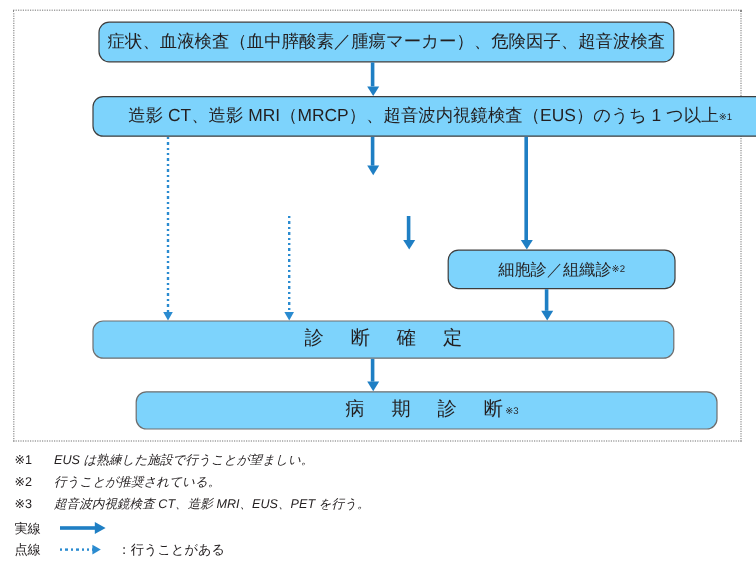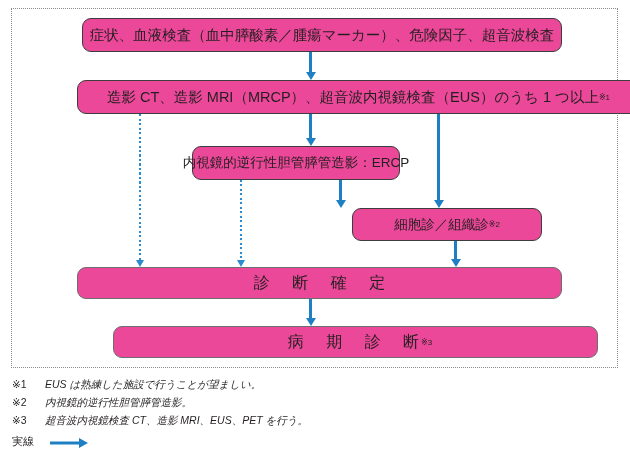--- a/index.html
+++ b/index.html
@@ -13,31 +13,31 @@
 
   
   .outer-frame{
     position:absolute;left:11px;top:8px;width:607px;height:360px;
     border:1px dotted #8a8a8a;box-sizing:border-box;
   }
 
   
   .node{
     position:absolute;box-sizing:border-box;
-    border:1.2px solid #3d3d3d;border-radius:9px;background:#ec4899;
+    border:1.2px solid #3d3d3d;border-radius:9px;background:#7dd3fc;
     display:flex;align-items:center;justify-content:center;
     white-space:nowrap;
   }
   .node .txt{display:inline-block;line-height:1;}
   .node .sup{font-size:8px;vertical-align:super;letter-spacing:0;}
 
   #node-symptoms{left:82px;top:18px;width:480px;height:34px;font-size:14.5px;}
   #node-imaging {left:77px;top:80px;width:563px;height:34px;font-size:14.5px;}
   #node-ercp    {left:192px;top:146px;width:208px;height:34px;font-size:13.5px;}
-  #node-cytology{left:352px;top:208px;width:190px;height:33px;font-size:13.5px;}
+  #node-cytology{left:373px;top:208px;width:190px;height:33px;font-size:13.5px;}
   #node-diagnosis{left:77px;top:267px;width:485px;height:32px;font-size:16px;}
   #node-staging {left:77px;top:326px;width:485px;height:32px;font-size:16px;margin-left:36px;}
   #node-diagnosis .txt,#node-staging .txt{letter-spacing:9px;padding-left:9px;}
   #node-staging .sup{letter-spacing:0;margin-left:-7px;}
   #node-diagnosis,#node-staging{border-color:#6e6e6e;text-align:right;}
 
   
   .conn{position:absolute;}
   .conn .shaft{position:absolute;left:0;top:0;width:100%;}
   .conn.solid .shaft{background:#1f7fc4;}
@@ -68,21 +68,21 @@
   #conn-imaging-diagnosis-dotted{left:139px;top:114px;height:153px;}
   #conn-ercp-diagnosis-dotted   {left:240px;top:180px;height:87px;}
 
   
   .footnotes{position:absolute;left:12px;top:378px;width:606px;font-size:10.5px;}
   .fn-row{display:flex;align-items:baseline;margin-bottom:5px;line-height:1.25;}
   .fn-mark{width:33px;flex:none;}
   .fn-text{flex:1;font-style:italic;}
 
   .legend{position:absolute;left:12px;top:434px;width:606px;font-size:11px;}
-  .lg-row{display:flex;align-items:flex-end;margin-bottom:4px;line-height:1.3;}
+  .lg-row{display:flex;align-items:flex-start;margin-bottom:4px;line-height:1.3;}
   .lg-label{width:36px;flex:none;}
   .lg-sample{width:50px;flex:none;position:relative;height:11px;}
   .lg-sample .bar{position:absolute;top:50%;left:2px;transform:translateY(-50%);}
   .lg-sample.solid .bar{width:30px;height:3px;background:#1f7fc4;}
   .lg-sample.dotted .bar{
     width:28px;height:2px;
     background:repeating-linear-gradient(to right,
       #2a8bd0 0px,#2a8bd0 2px,transparent 2px,transparent 4.5px);
   }
   .lg-sample .tip{
@@ -104,23 +104,20 @@
 
   <div class="node" id="node-symptoms">
     <span class="txt">症状、血液検査（血中膵酸素／腫瘍マーカー）、危険因子、超音波検査</span>
   </div>
 
   <div class="node" id="node-imaging">
     <span class="txt">造影 CT、造影 MRI（MRCP）、超音波内視鏡検査（EUS）のうち 1 つ以上</span>
       <span class="sup">※1</span>
   </div>
 
-  <div class="node" id="node-ercp">
-    <span class="txt">内視鏡的逆行性胆管膵管造影：ERCP</span>
-  </div>
 
   <div class="node" id="node-cytology">
     <span class="txt">細胞診／組織診</span>
       <span class="sup">※2</span>
   </div>
 
   <div class="node" id="node-diagnosis">
     <span class="txt">診 断 確 定</span>
   </div>
 
@@ -162,31 +159,39 @@
     <div class="head"></div>
   </div>
 
   <div class="footnotes">
     <div class="fn-row">
       <span class="fn-mark">※1</span>
       <span class="fn-text">EUS は熟練した施設で行うことが望ましい。</span>
     </div>
     <div class="fn-row">
       <span class="fn-mark">※2</span>
-      <span class="fn-text">内視鏡的逆行性胆管膵管造影。</span>
+      <span class="fn-text">行うことが推奨されている。</span>
     </div>
     <div class="fn-row">
       <span class="fn-mark">※3</span>
       <span class="fn-text">超音波内視鏡検査 CT、造影 MRI、EUS、PET を行う。</span>
     </div>
   </div>
 
   <div class="legend">
     <div class="lg-row">
       <span class="lg-label">実線</span>
       <span class="lg-sample solid">
         <span class="bar"></span>
           <span class="tip"></span>
       </span>
     </div>
+    <div class="lg-row">
+      <span class="lg-label">点線</span>
+      <span class="lg-sample dotted">
+        <span class="bar"></span>
+          <span class="tip"></span>
+      </span>
+      <span class="lg-text">：行うことがある</span>
+    </div>
   </div>
 
 </div>
 
 </body></html>

